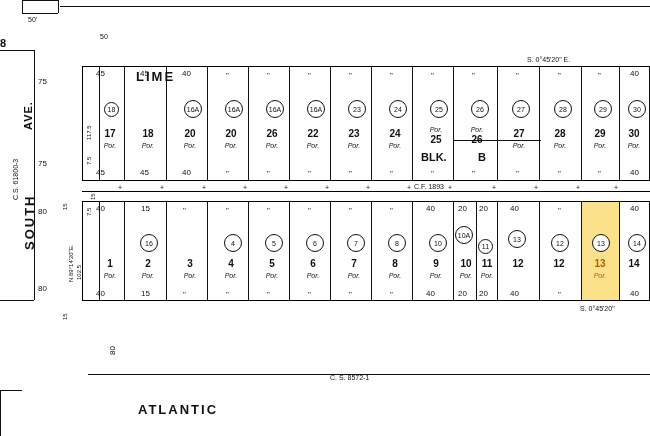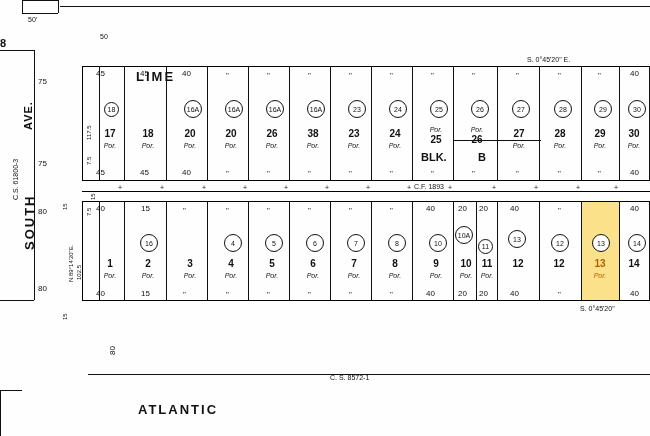--- a/index.html
+++ b/index.html
@@ -179,21 +179,21 @@
   <div class="circ c16" style="left:512px;top:100px;">27</div>
   <div class="circ c16" style="left:554px;top:100px;">28</div>
   <div class="circ c16" style="left:594px;top:100px;">29</div>
   <div class="circ c16" style="left:628px;top:100px;">30</div>
 
   <div class="plotnum" style="left:100px;top:128px;width:20px;">17</div>
   <div class="plotnum" style="left:138px;top:128px;width:20px;">18</div>
   <div class="plotnum" style="left:180px;top:128px;width:20px;">20</div>
   <div class="plotnum" style="left:221px;top:128px;width:20px;">20</div>
   <div class="plotnum" style="left:262px;top:128px;width:20px;">26</div>
-  <div class="plotnum" style="left:303px;top:128px;width:20px;">38</div>
+  <div class="plotnum" style="left:303px;top:128px;width:20px;">22</div>
   <div class="plotnum" style="left:344px;top:128px;width:20px;">23</div>
   <div class="plotnum" style="left:385px;top:128px;width:20px;">24</div>
   <div class="plotnum" style="left:426px;top:134px;width:20px;">25</div>
   <div class="plotnum" style="left:467px;top:134px;width:20px;">26</div>
   <div class="plotnum" style="left:509px;top:128px;width:20px;">27</div>
   <div class="plotnum" style="left:550px;top:128px;width:20px;">28</div>
   <div class="plotnum" style="left:590px;top:128px;width:20px;">29</div>
   <div class="plotnum" style="left:624px;top:128px;width:20px;">30</div>
 
   <div class="por" style="left:100px;top:142px;width:20px;">Por.</div>

